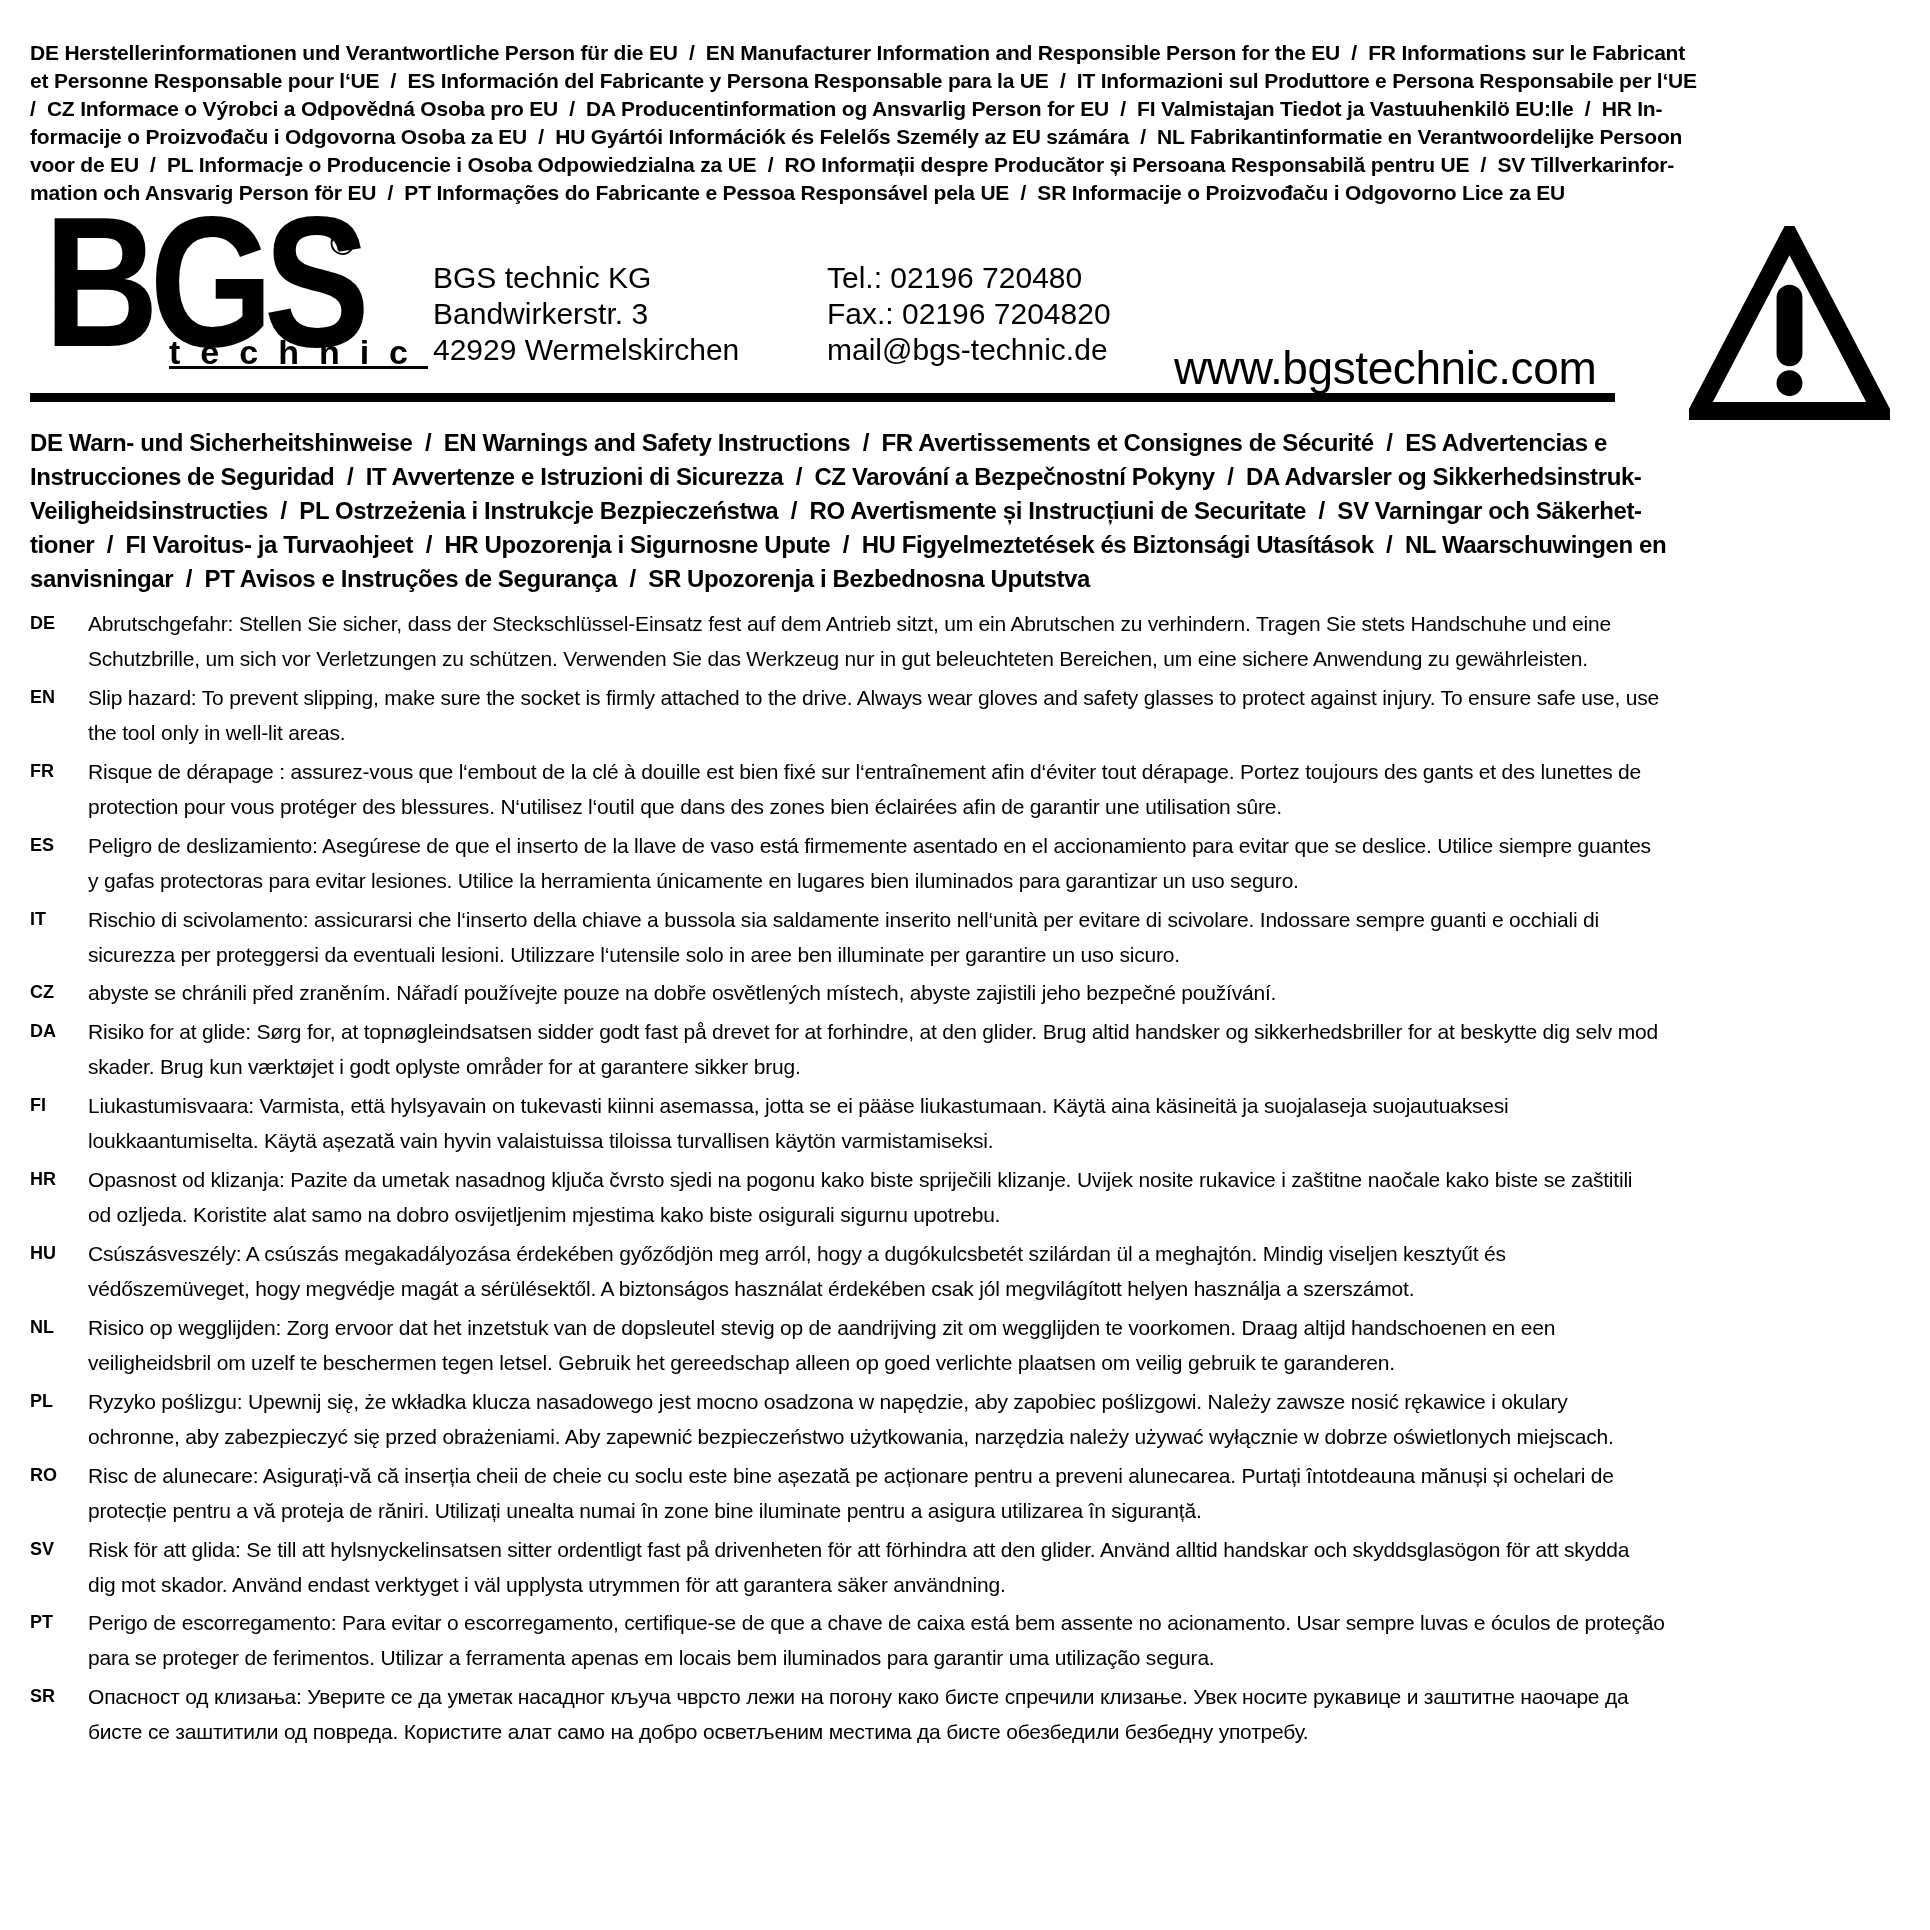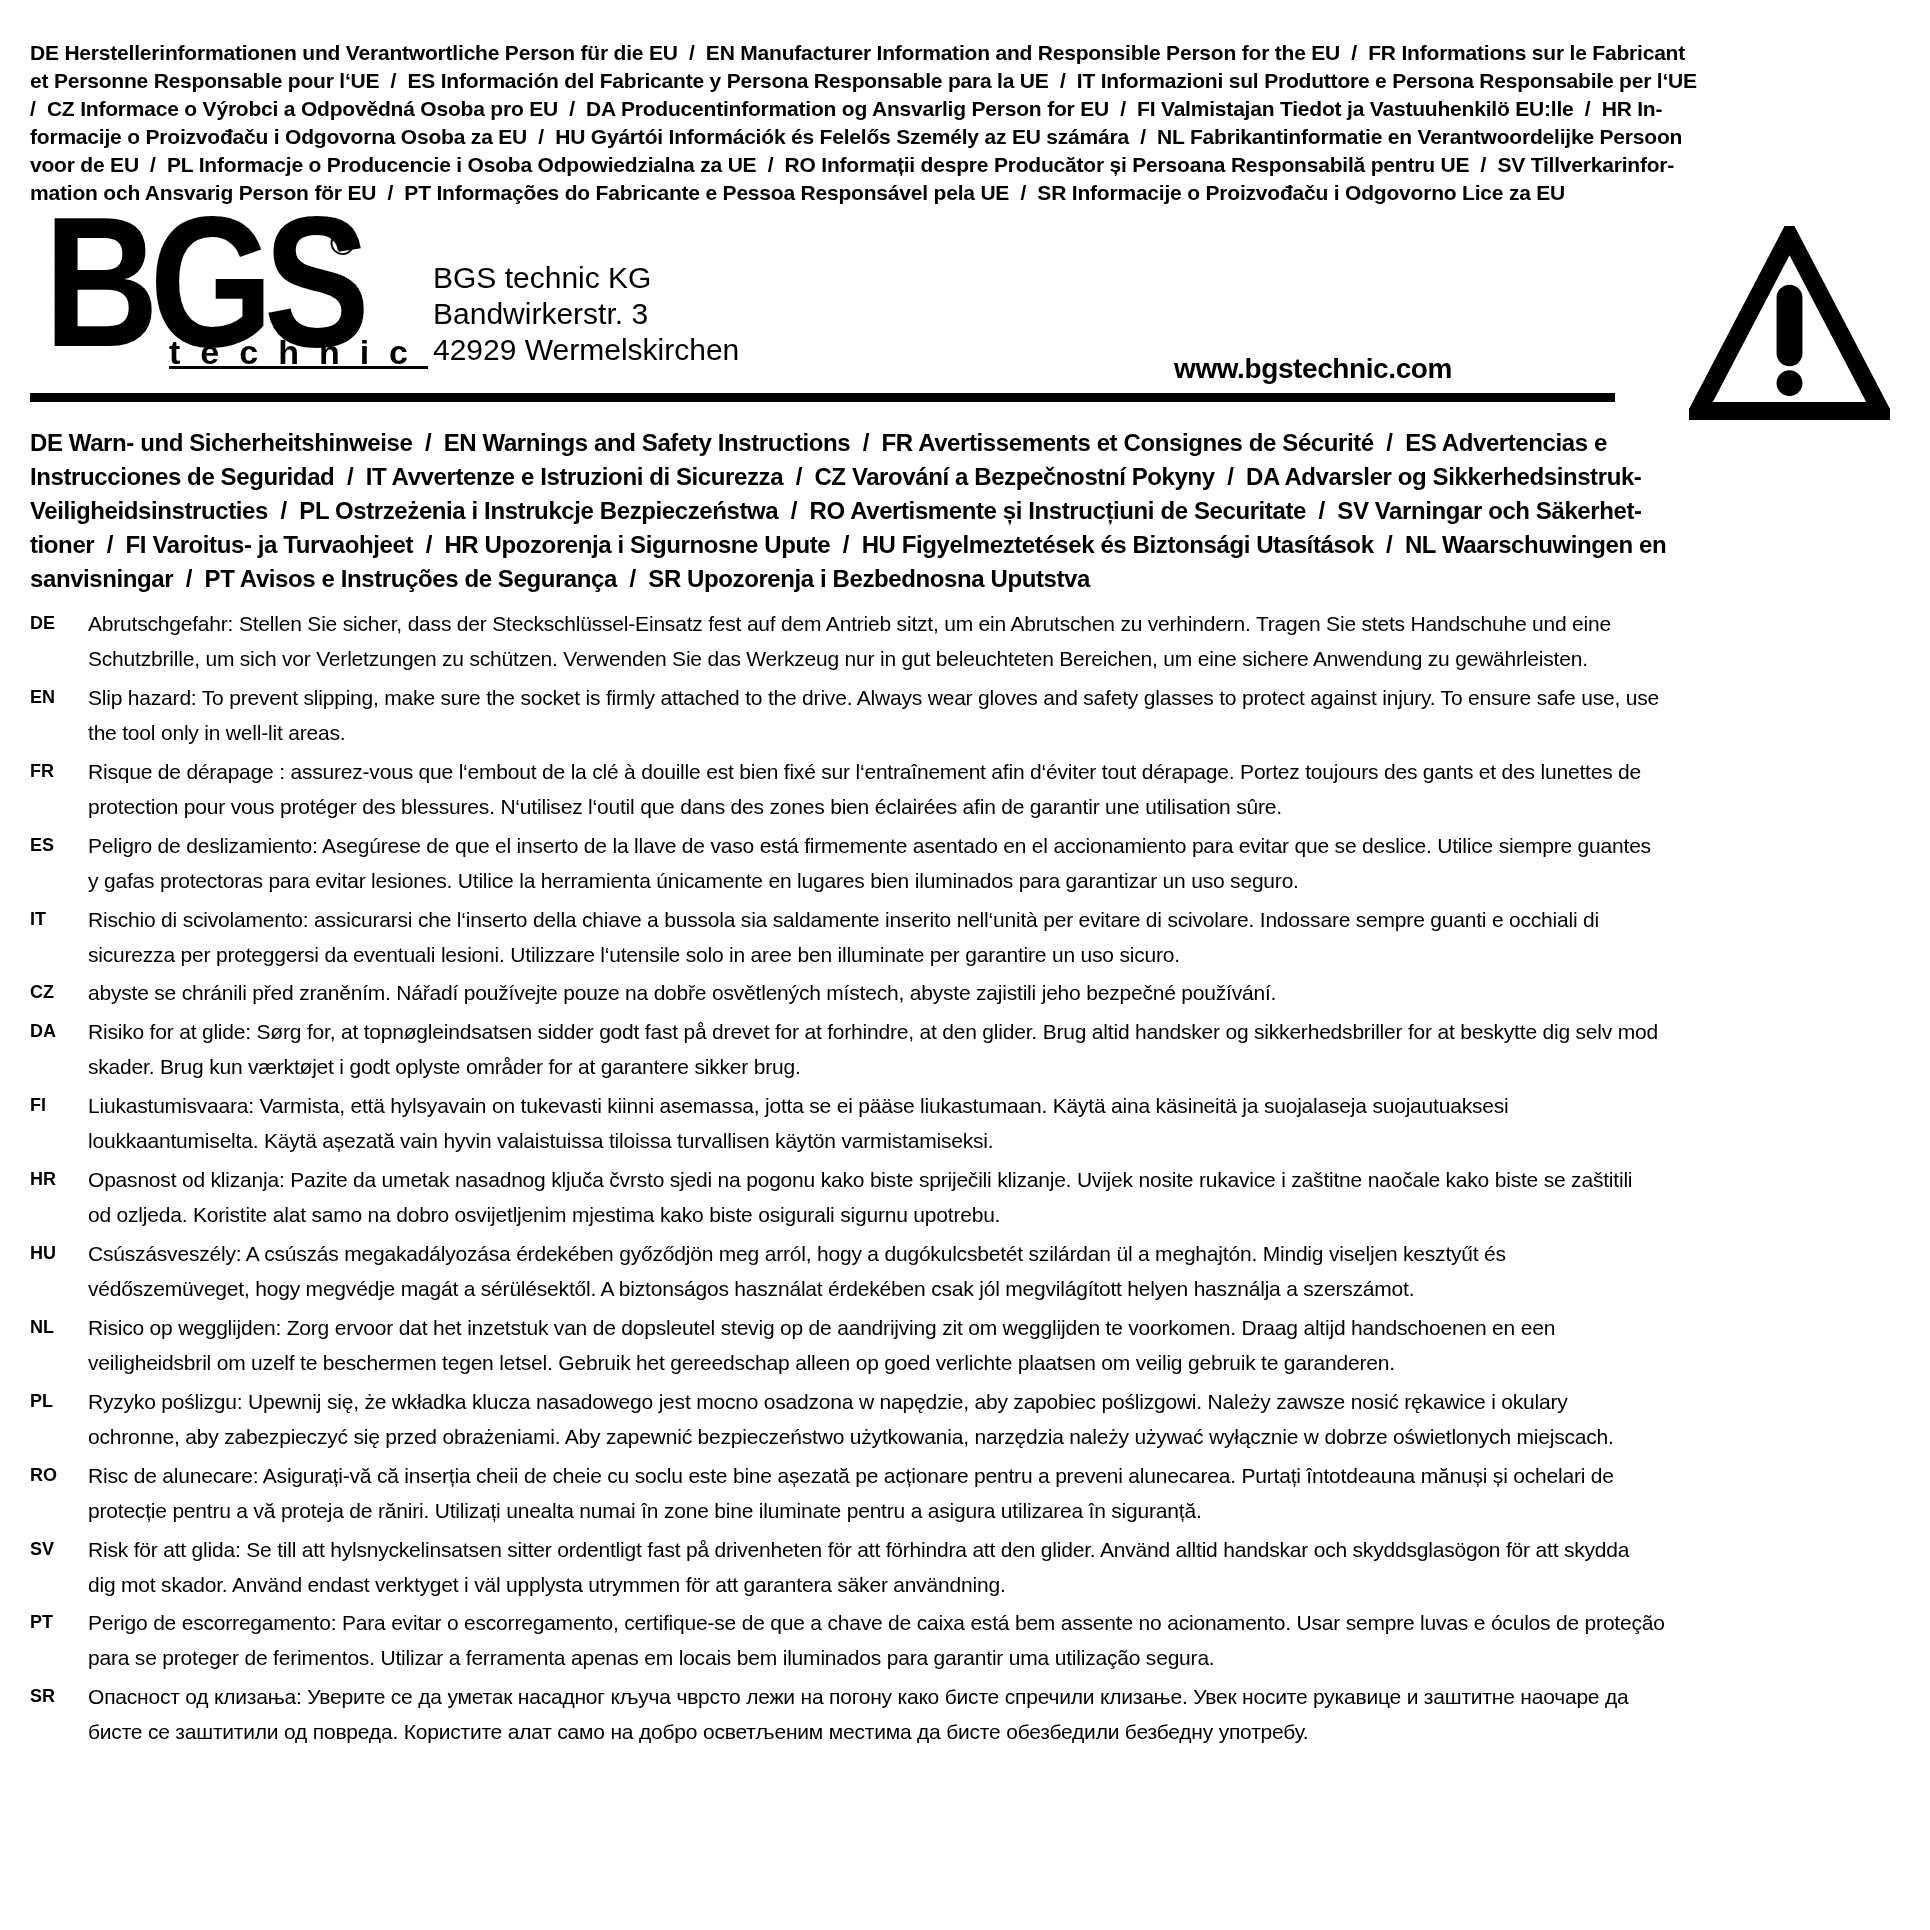--- a/index.html
+++ b/index.html
@@ -25,21 +25,21 @@
   }
   .logo-reg{position:absolute;left:286px;top:0px;font-size:34px;font-weight:bold;}
   .logo-technic{
     position:absolute;left:125px;top:109px;
     font-weight:bold;font-size:34px;letter-spacing:20px;white-space:pre;text-decoration:underline;
   }
   .addr-col{position:absolute;left:433px;top:260px;font-size:30px;line-height:36px;}
   .tel-col{position:absolute;left:827px;top:260px;font-size:30px;line-height:36px;}
   .website{
     position:absolute;left:1174px;top:341px;
-    font-weight:bold;font-size:28px;letter-spacing:-0.4px;white-space:pre;margin-top:12px;
+    font-weight:normal;font-size:46px;letter-spacing:-0.4px;white-space:pre;
   }
   .warning-triangle{position:absolute;left:1689px;top:226px;width:201px;height:199px;}
 
   .divider{position:absolute;left:30px;top:393px;width:1585px;height:9.3px;background:#000;}
 
   
   .warn-header{
     position:absolute;left:30px;top:426px;
     font-weight:bold;font-size:24px;line-height:34px;letter-spacing:-0.4px;
   }
@@ -72,20 +72,25 @@
     <span class="logo-reg">®</span>
     <span class="logo-technic">technic</span>
   </div>
 
   <div class="addr-col">
     <span class="line">BGS technic KG</span>
     <span class="line">Bandwirkerstr. 3</span>
     <span class="line">42929 Wermelskirchen</span>
   </div>
 
+  <div class="tel-col">
+    <span class="line">Tel.: 02196 720480</span>
+    <span class="line">Fax.: 02196 7204820</span>
+    <span class="line">mail@bgs-technic.de</span>
+  </div>
 
   <div class="website">www.bgstechnic.com</div>
 
   <div class="warning-triangle">
     <svg viewBox="0 0 100 100" width="201" height="199" aria-hidden="true">
       <path d="M50 5 L96 93 L4 93 Z" fill="none" stroke="#000" stroke-width="9" stroke-linejoin="miter"></path>
       <line x1="50" y1="36" x2="50" y2="64" stroke="#000" stroke-width="13" stroke-linecap="round"></line>
       <circle cx="50" cy="79" r="6.5" fill="#000"></circle>
     </svg>
   </div>

